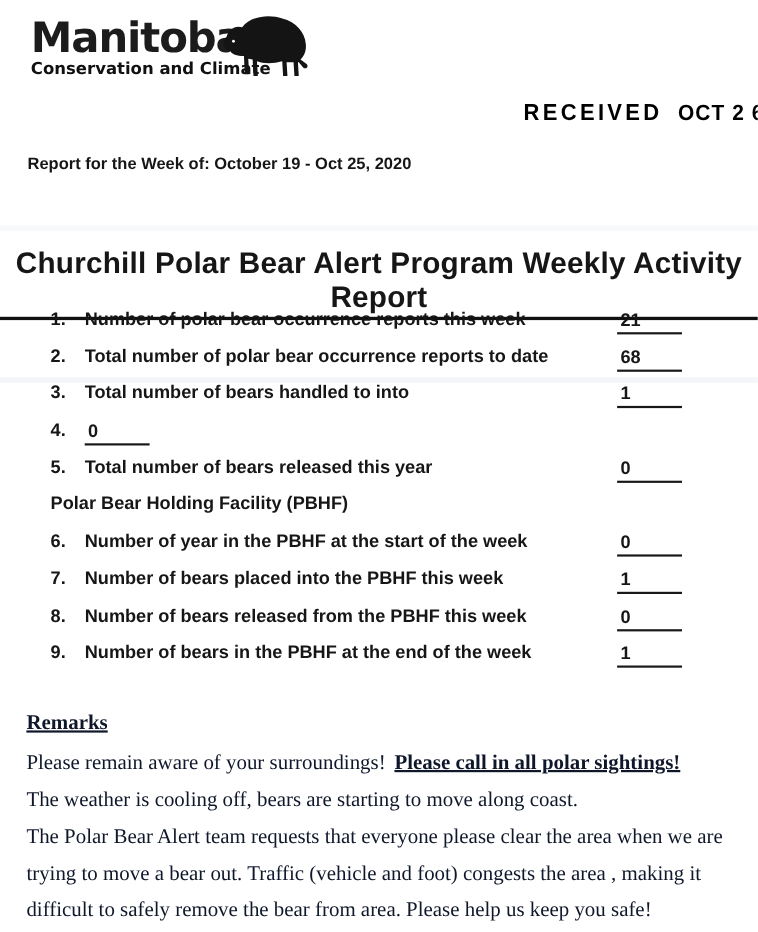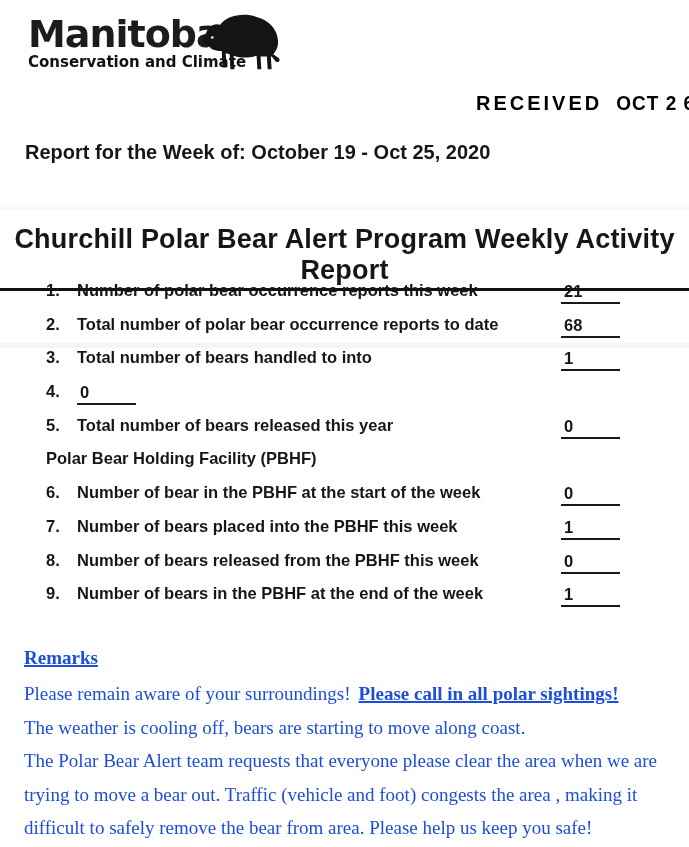--- a/index.html
+++ b/index.html
@@ -27,21 +27,21 @@
 
   
   .stamp {
     position:absolute; top:92px; left:476px; display:flex; align-items:baseline;
     gap:14px; font-weight:bold; color:#000; white-space:nowrap;
   }
   .stamp-received { font-size:20px; letter-spacing:3px; transform:scaleY(1.05); }
   .stamp-date { font-size:19px; letter-spacing:1px; transform:scaleY(1.05); }
 
   
-  .meta { position:absolute; left:25px; top:141px; font-size:20px; font-weight:bold; }
+  .meta { position:absolute; left:25px; top:141px; font-size:15px; font-weight:bold; }
   .meta-row { margin-bottom:4px; white-space:nowrap; }
   .dc-underline {
     display:inline-block; width:282px; border-bottom:2.5px solid #1a1a1a;
     text-align:center; margin-left:2px; padding-bottom:1px;
   }
 
   
   .title-wrap { position:absolute; top:224px; left:0; width:100%; text-align:center; }
   .title {
     font-size:27px; font-weight:bold; display:inline-block;
@@ -55,21 +55,21 @@
   .flabel { flex:1; padding-right:8px; }
   .fvalue {
     flex:none; width:56px; margin-right:38px; border-bottom:2.5px solid #191919;
     padding:0 0 1px 3px; line-height:20px; min-height:20px;
   }
   .fsection { height:33.7px; font-weight:bold; font-size:16.5px; }
 
   
   .remarks {
     position:absolute; left:24px; top:647px; width:652px;
-    font-family:"Liberation Serif", serif; font-size:19px; color:#1d4ed8;
+    font-family:"Liberation Serif", serif; font-size:19px; color:#0f172a;
   }
   .r-head {
     font-weight:bold; text-decoration:underline; text-decoration-thickness:2px;
     font-size:19px; margin-bottom:8px;
   }
   .r-line { line-height:33.5px; white-space:nowrap; }
   .r-wrapline { line-height:33.5px; }
   .r-underline { text-decoration:underline; text-decoration-thickness:2px; font-weight:bold; margin-left:8px; }
 </style>
 </head>
@@ -129,21 +129,21 @@
     <div class="frow">
       <span class="fnum">5.</span>
       <span class="flabel">Total number of bears released this year</span>
       <span class="fvalue">0</span>
     </div>
 
     <div class="fsection">Polar Bear Holding Facility (PBHF)</div>
 
     <div class="frow">
       <span class="fnum">6.</span>
-      <span class="flabel">Number of bear in the PBHF at the start of the week</span>
+      <span class="flabel">Number of year in the PBHF at the start of the week</span>
       <span class="fvalue">0</span>
     </div>
     <div class="frow">
       <span class="fnum">7.</span>
       <span class="flabel">Number of bears placed into the PBHF this week</span>
       <span class="fvalue">1</span>
     </div>
     <div class="frow">
       <span class="fnum">8.</span>
       <span class="flabel">Number of bears released from the PBHF this week</span>

